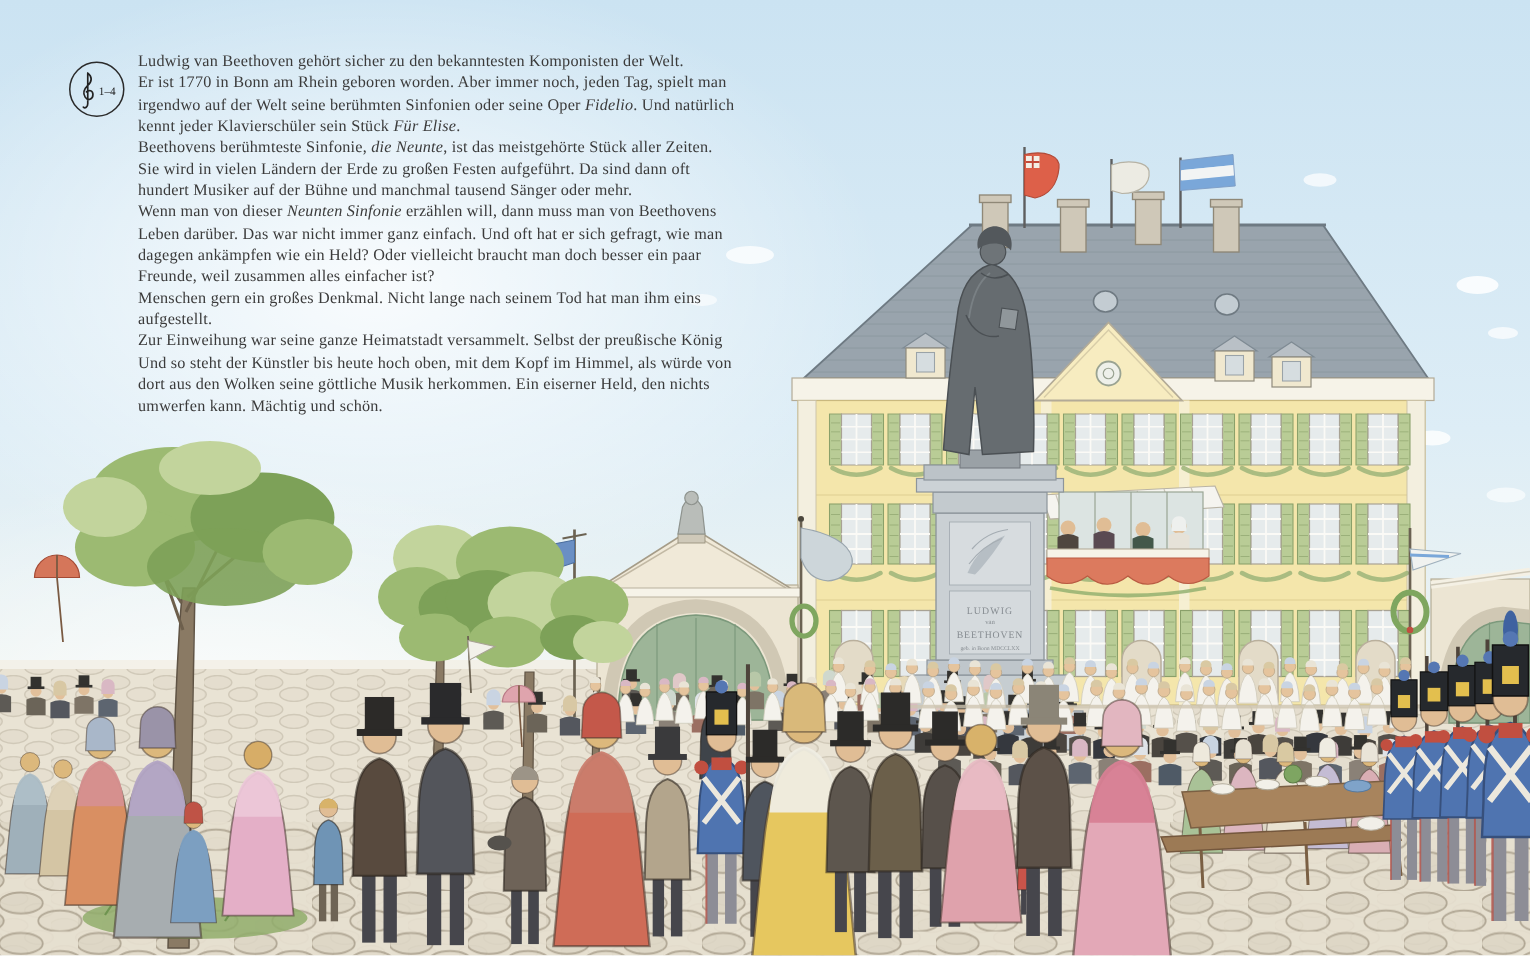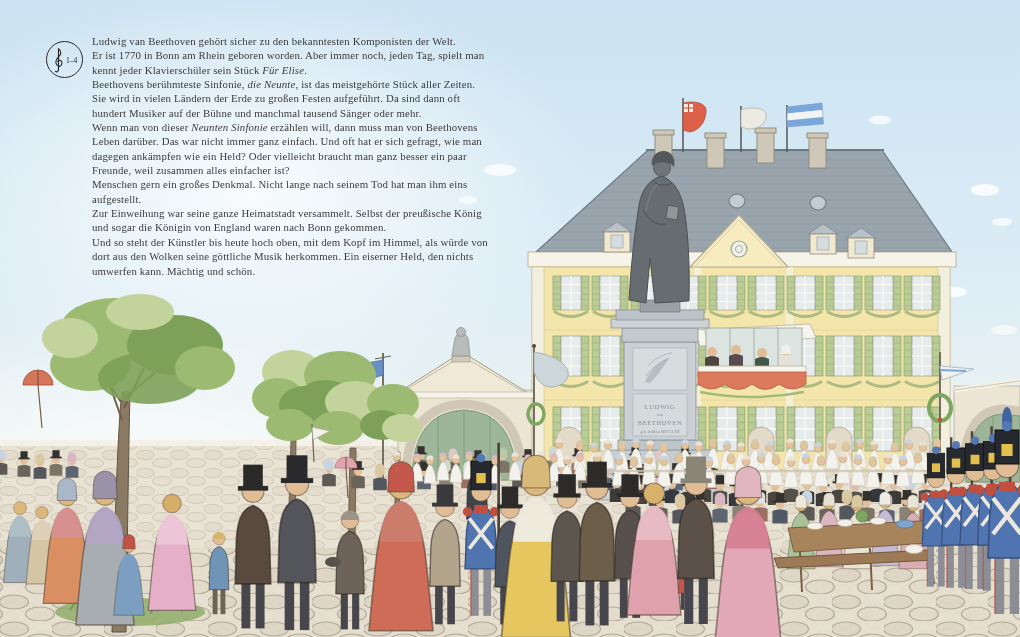--- a/index.html
+++ b/index.html
@@ -608,30 +608,30 @@
 <div class="audio-badge">
   <svg class="clef" width="13" height="26" viewBox="0 0 14 30">
     <path d="M7,2 C10.5,4.5 10.5,8.5 7,11.5 C4,14.5 3,17.5 5,20.5 C7,23.5 11,22.5 11,18.5 C11,15.5 8,14.5 6,16.5 M7,2 L7,25.5 C7,28 5,29.5 3.6,28.2" fill="none" stroke="#222" stroke-width="1.3" stroke-linecap="round"></path>
   </svg>
   <span class="range">1–4</span>
 </div>
 
 <div class="story">
       <div class="story-line">Ludwig van Beethoven gehört sicher zu den bekanntesten Komponisten der Welt.</div>
       <div class="story-line">Er ist 1770 in Bonn am Rhein geboren worden. Aber immer noch, jeden Tag, spielt man</div>
+      <div class="story-line">irgendwo auf der Welt seine berühmten Sinfonien oder seine Oper <i>Fidelio</i>. Und natürlich</div>
       <div class="story-line">kennt jeder Klavierschüler sein Stück <i>Für Elise</i>.</div>
       <div class="story-line">Beethovens berühmteste Sinfonie, <i>die Neunte</i>, ist das meistgehörte Stück aller Zeiten.</div>
       <div class="story-line">Sie wird in vielen Ländern der Erde zu großen Festen aufgeführt. Da sind dann oft</div>
       <div class="story-line">hundert Musiker auf der Bühne und manchmal tausend Sänger oder mehr.</div>
       <div class="story-line">Wenn man von dieser <i>Neunten Sinfonie</i> erzählen will, dann muss man von Beethovens</div>
       <div class="story-line">Leben darüber. Das war nicht immer ganz einfach. Und oft hat er sich gefragt, wie man</div>
-      <div class="story-line">dagegen ankämpfen wie ein Held? Oder vielleicht braucht man ganz besser ein paar</div>
+      <div class="story-line">dagegen ankämpfen wie ein Held? Oder vielleicht braucht man doch besser ein paar</div>
       <div class="story-line">Freunde, weil zusammen alles einfacher ist?</div>
       <div class="story-line">Menschen gern ein großes Denkmal. Nicht lange nach seinem Tod hat man ihm eins</div>
       <div class="story-line">aufgestellt.</div>
       <div class="story-line">Zur Einweihung war seine ganze Heimatstadt versammelt. Selbst der preußische König</div>
-      <div class="story-line">und sogar die Königin von England waren nach Bonn gekommen.</div>
       <div class="story-line">Und so steht der Künstler bis heute hoch oben, mit dem Kopf im Himmel, als würde von</div>
       <div class="story-line">dort aus den Wolken seine göttliche Musik herkommen. Ein eiserner Held, den nichts</div>
       <div class="story-line">umwerfen kann. Mächtig und schön.</div>
     </div>
 
 </div>
 
 </body></html>

